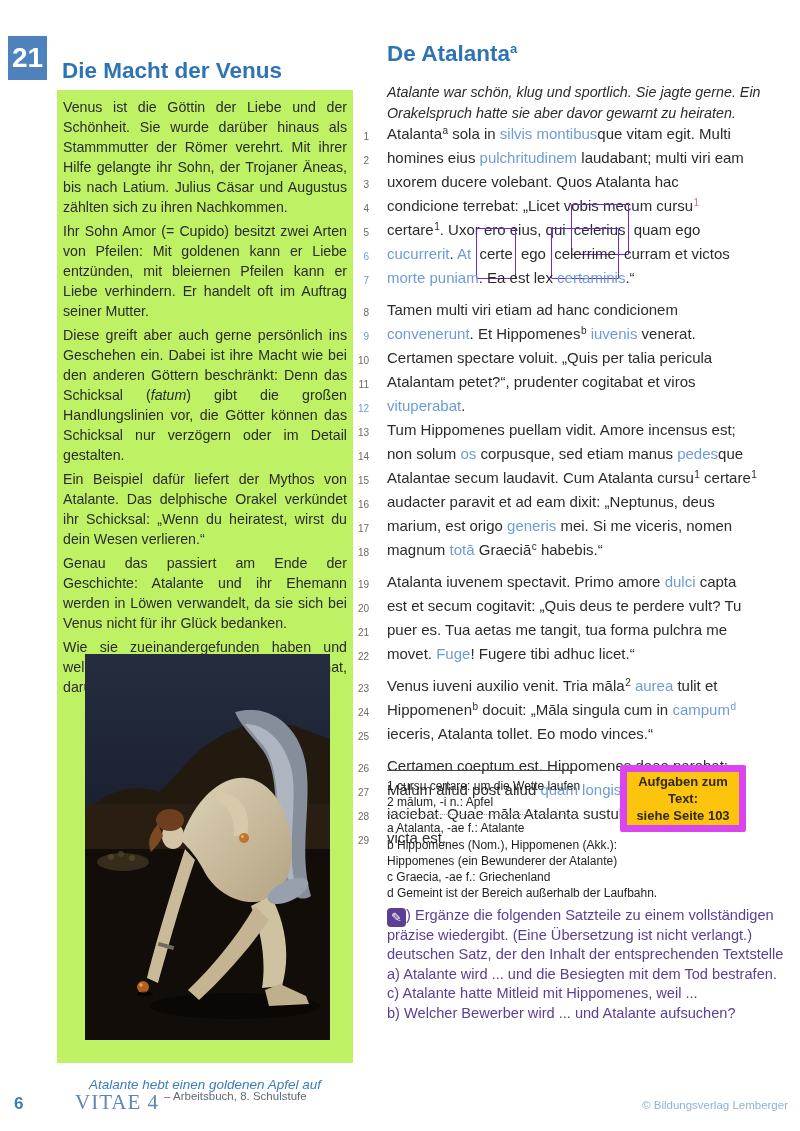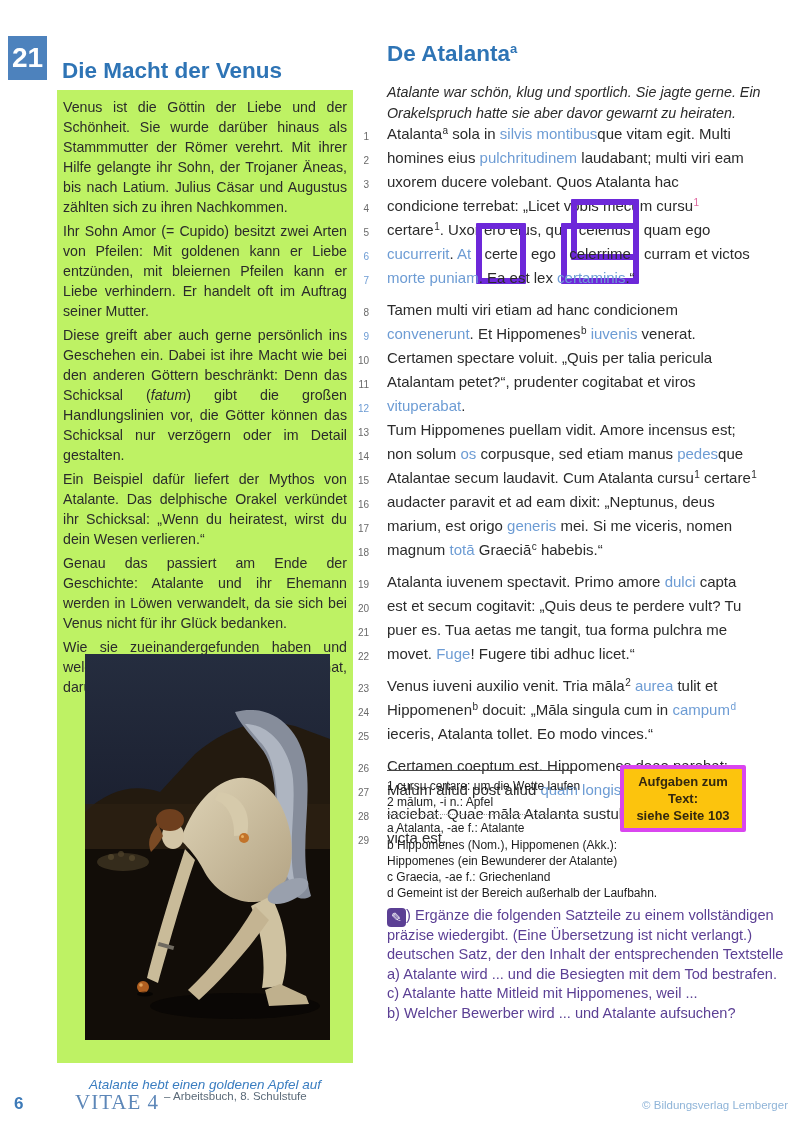--- a/index.html
+++ b/index.html
@@ -32,33 +32,33 @@
   .intro{position:absolute;left:387px;top:82px;font-size:14.3px;font-style:italic;line-height:21px;
     color:#2b2b2b;white-space:nowrap;}
 
   
   .latin{position:absolute;left:357px;top:123px;width:420px;}
   .lrow{display:flex;line-height:21px;font-size:15px;white-space:nowrap;}
   .lrow.pbreak{margin-top:8px;}
   .lnum{flex:0 0 12px;text-align:right;font-size:10px;color:#6a6a6a;margin-right:18px;padding-top:3px;}
   .lnum.b{color:#6d9cd4;}
   .ltext .b{color:#6d9cd4;}
-  .ltext .box{border:6px solid #6d28d9;border-radius:1px;padding:16px 2px;margin:0 1px;}
+  .ltext .box{border:1px solid #6d28d9;border-radius:1px;padding:16px 2px;margin:0 1px;}
   .sup{font-size:10px;position:relative;top:-5px;margin-left:0.5px;}
   .pk{color:#e0659e;}
 
   
   .fnotes{position:absolute;left:387px;top:770px;width:300px;}
   .fnrule{width:190px;border-top:1.4px solid #444;margin-bottom:7px;}
   .fn{font-size:12px;line-height:16.2px;color:#1d1d1d;white-space:nowrap;}
   .fndots{width:190px;border-top:1px dotted #9a9a9a;margin:4px 0 5px 0;}
 
   
   .ref-box{position:absolute;left:620px;top:765px;width:126px;height:67px;background:#fcc40d;
-    border:4px solid #d946ef;border-radius:2px;box-sizing:border-box;display:flex;flex-direction:column;
+    border:7px solid #d946ef;border-radius:2px;box-sizing:border-box;display:flex;flex-direction:column;
     align-items:center;justify-content:center;font-size:13px;font-weight:bold;color:#33280f;
     text-align:center;line-height:17px;}
 
   
   .task-icon{position:absolute;left:387px;top:908px;width:19px;height:19px;background:#5b3f94;
     border-radius:4px;color:#ffffff;font-size:13px;display:flex;align-items:center;justify-content:center;}
   .task{position:absolute;left:387px;top:906px;width:400px;color:#5b3f94;font-size:14.6px;line-height:19.5px;}
   .task-line{white-space:nowrap;}
   .task-line.first{padding-left:11px;}
 

